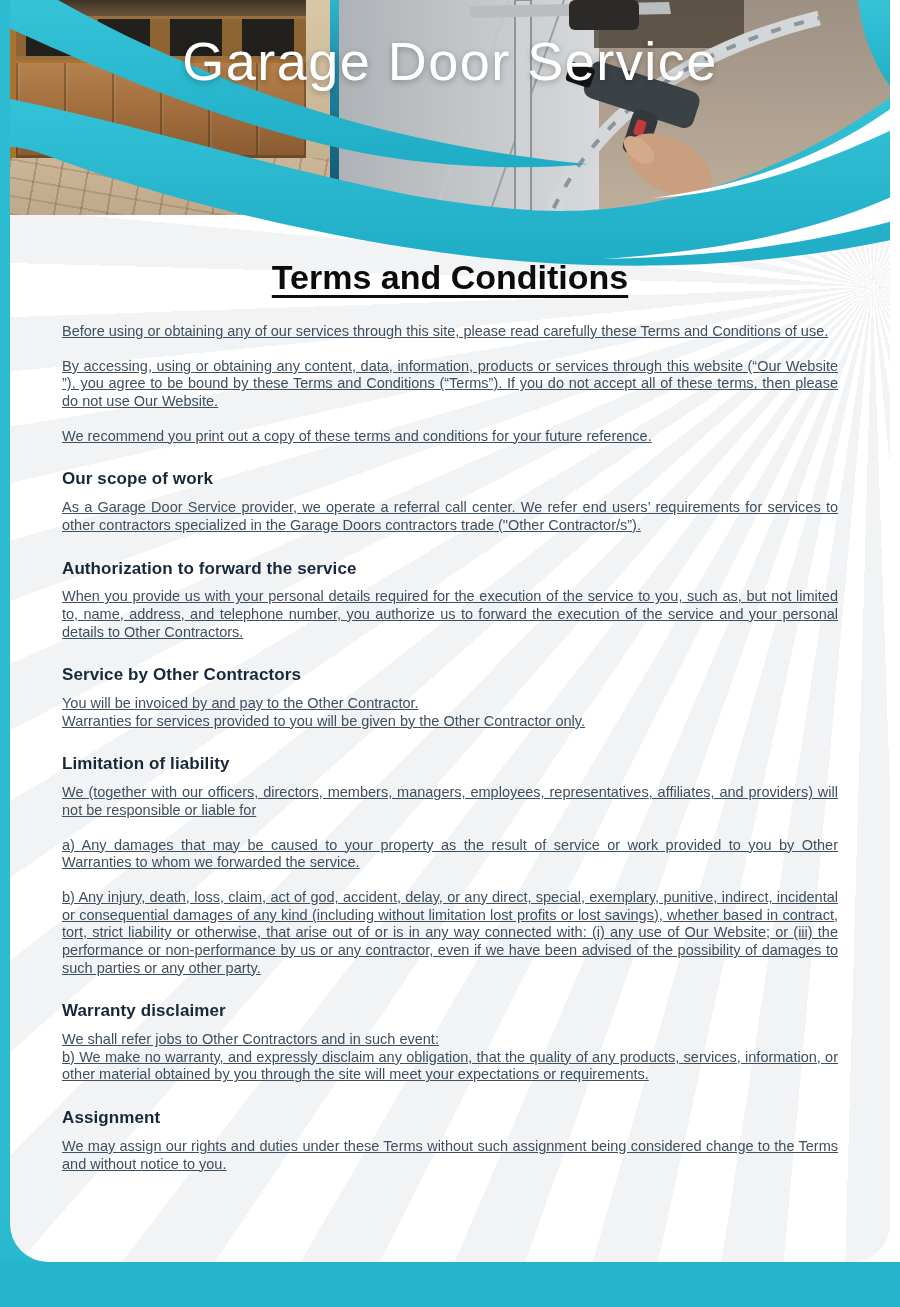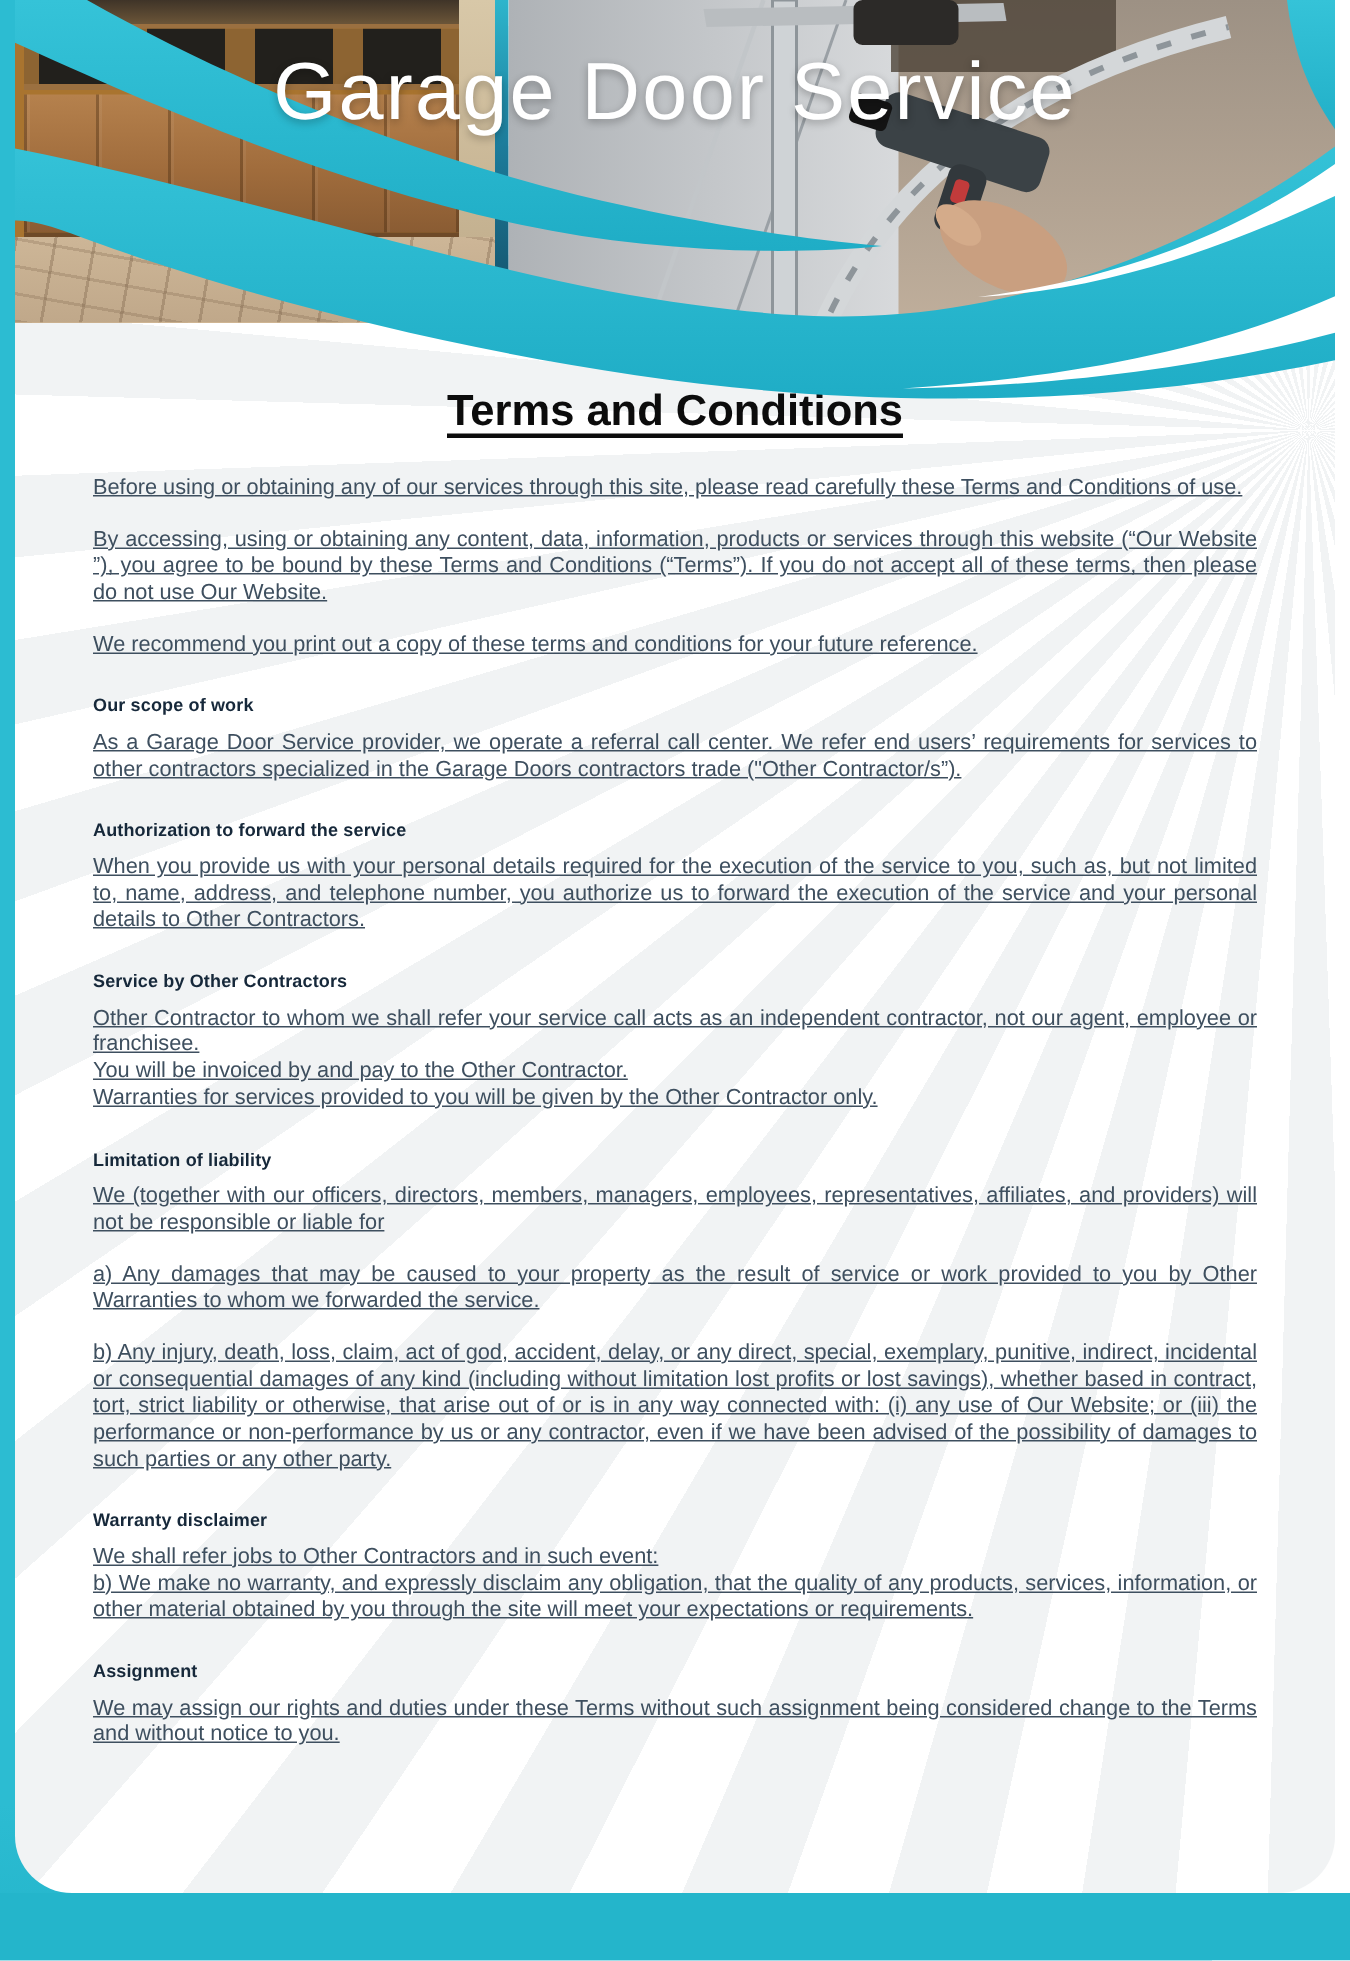--- a/index.html
+++ b/index.html
@@ -56,30 +56,30 @@
   
   .hero-title{
     position:absolute;left:0;top:30px;width:880px;text-align:center;
     font-size:54px;letter-spacing:1.5px;color:#ffffff;font-weight:400;
     text-shadow:0 2px 6px rgba(0,0,0,.28);z-index:30;
   }
   .swooshes{position:absolute;left:-10px;top:0;width:900px;height:280px;z-index:20;pointer-events:none;}
   
   .doc-title{
     margin:18px 0 0 0;text-align:center;
-    font-size:29px;font-weight:bold;color:#0c0c0c;
+    font-size:34px;font-weight:bold;color:#0c0c0c;
     text-decoration:underline;text-underline-offset:6px;text-decoration-thickness:2.5px;
     font-family:"Liberation Sans","DejaVu Sans",sans-serif;
   }
   .content{padding:26px 52px 0 52px;color:var(--body-text);
     font-size:14.5px;line-height:1.22;}
   .content p{margin:0 0 17px 0;text-align:justify;text-decoration:underline;}
   .content .line{display:block;}
   .content h3{
-    margin:24px 0 9px 0;font-size:12px;color:var(--heading-text);
+    margin:24px 0 9px 0;font-size:17px;color:var(--heading-text);
     font-weight:bold;letter-spacing:.1px;text-align:left;
   }
   .section:first-child h3{margin-top:0;}
   
   .footer-band{position:absolute;left:0;bottom:0;width:900px;height:45px;background:var(--footer);}
 </style>
 </head>
 <body>
 
 <div class="page">
@@ -168,21 +168,20 @@
         </div>
         <div class="section">
           <h3>Authorization to forward the service</h3>
           <p>
             <span class="line">When you provide us with your personal details required for the execution of the service to you, such as, but not limited to, name, address, and telephone number, you authorize us to forward the execution of the service and your personal details to Other Contractors.</span>
           </p>
         </div>
         <div class="section">
           <h3>Service by Other Contractors</h3>
           <p>
-            <span class="line">Other Contractor to whom we shall refer your service call acts as an independent contractor, not our agent, employee or franchisee.</span>
             <span class="line">You will be invoiced by and pay to the Other Contractor.</span>
             <span class="line">Warranties for services provided to you will be given by the Other Contractor only.</span>
           </p>
         </div>
         <div class="section">
           <h3>Limitation of liability</h3>
           <p>
             <span class="line">We (together with our officers, directors, members, managers, employees, representatives, affiliates, and providers) will not be responsible or liable for</span>
           </p>
           <p>

